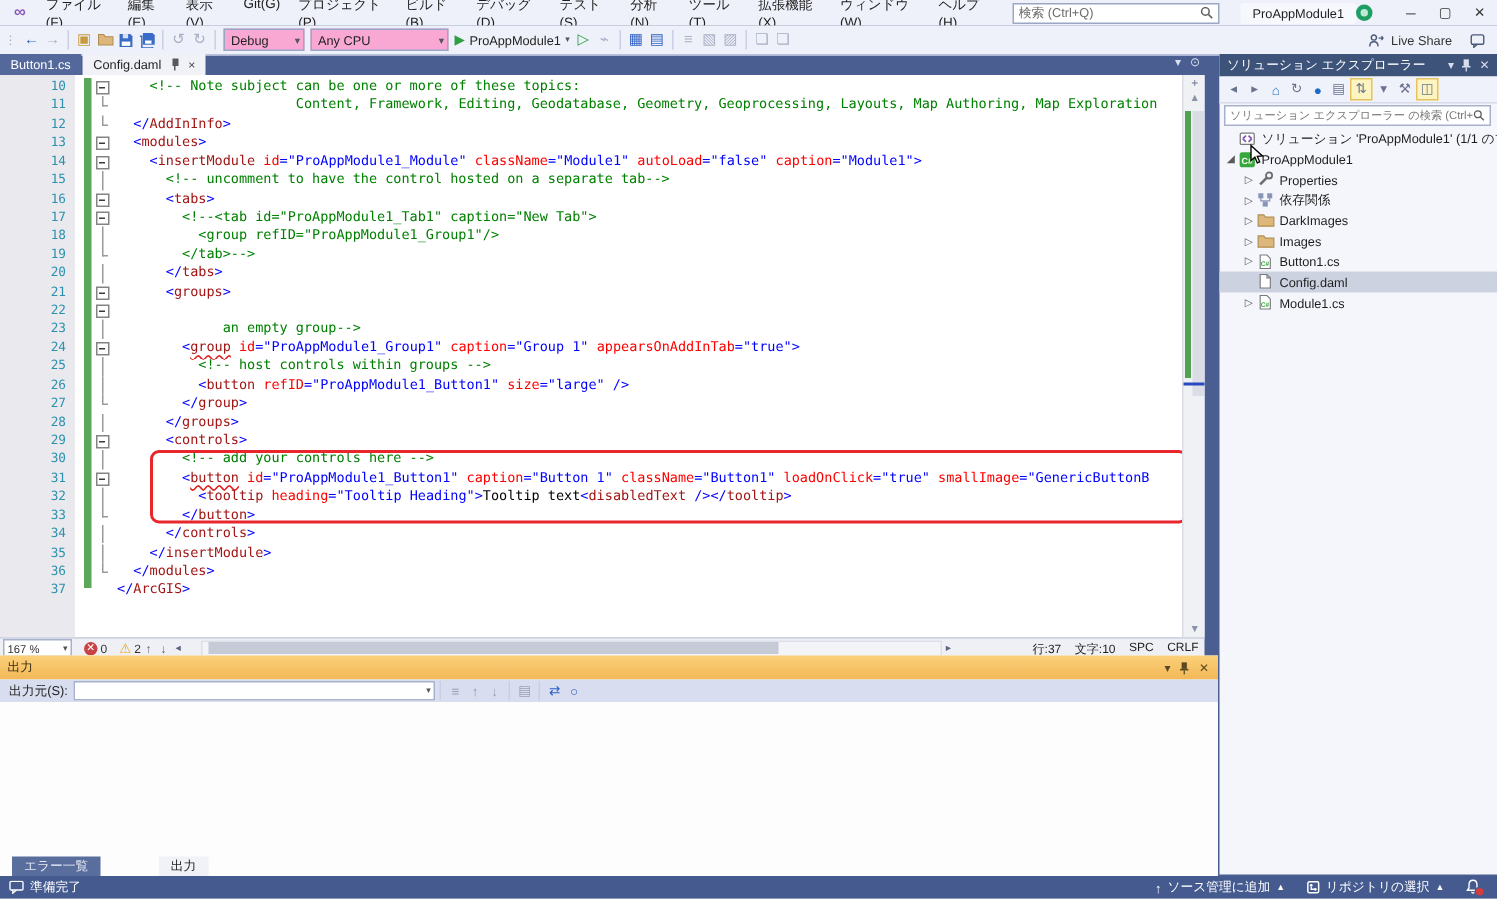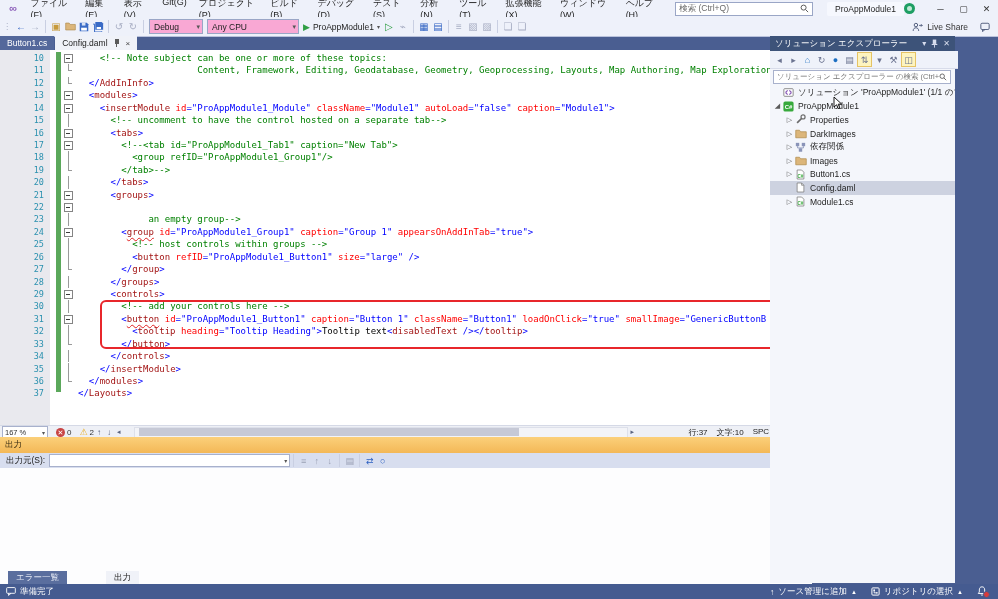--- a/index.html
+++ b/index.html
@@ -93,21 +93,21 @@
   .ptab{padding:1px 8px;color:#E6EAF5;background:#5A6E9E;margin-right:2px;}
   .ptab.active{background:#F0F2F8;color:#1E1E1E;}
   
   #statusbar{left:0;top:584px;width:998px;height:15px;background:#455B90;display:flex;align-items:center;color:#fff;font-size:8.5px;}
   #statusbar .left{display:flex;align-items:center;gap:4px;padding-left:6px;}
   #statusbar .right{margin-left:auto;display:flex;align-items:center;gap:14px;padding-right:10px;}
   .sb-item{display:flex;align-items:center;gap:4px;}
   #bell{position:relative;width:11px;height:11px;}
   #bell .dot{position:absolute;right:-2px;bottom:-1px;width:5px;height:5px;border-radius:50%;background:#D83B3B;border:1px solid #455B90;}
   
-  #sepanel{left:770px;top:36px;width:185px;height:547px;background:#F4F6FB;}
+  #sepanel{left:813px;top:36px;width:185px;height:547px;background:#F4F6FB;}
   #se-title{position:absolute;left:0;top:0;width:185px;height:15px;background:#3D5379;color:#fff;font-size:8.5px;display:flex;align-items:center;}
   #se-title .t{padding-left:5px;}
   #se-title .icons{margin-left:auto;display:flex;gap:5px;padding-right:5px;font-size:8px;color:#D8DEEE;}
   #se-toolbar{position:absolute;left:0;top:15px;width:185px;height:17px;display:flex;align-items:center;gap:1px;padding-left:3px;background:#EFF2FA;border-bottom:1px solid #D8DCEA;}
   .seico{width:13px;height:13px;display:flex;align-items:center;justify-content:center;font-size:9px;color:#6B7390;}
   .seico.hl{background:#FDF4BF;border:1px solid #E5C365;}
   .seico.blue{color:#1B6EC2;}
   #se-search{position:absolute;left:3px;top:34px;width:176px;height:12px;background:#fff;border:1px solid #A8B1CC;display:flex;align-items:center;font-size:7.5px;color:#777;}
   #se-search .ph{flex:1;padding-left:3px;white-space:nowrap;overflow:hidden;}
   #se-tree{position:absolute;left:0;top:50px;width:185px;bottom:0;font-size:8.5px;color:#1E1E1E;}
@@ -263,21 +263,21 @@
         <div class="crow" style="top: 213.14px;"><span class="lnum">27</span><span class="omark lend"></span><span class="ctext"><span class="tok-x">        </span><span class="tok-d">&lt;/</span><span class="tok-e">group</span><span class="tok-d">&gt;</span></span></div>
         <div class="crow" style="top: 225.56px;"><span class="lnum">28</span><span class="omark vline"></span><span class="ctext"><span class="tok-x">      </span><span class="tok-d">&lt;/</span><span class="tok-e">groups</span><span class="tok-d">&gt;</span></span></div>
         <div class="crow" style="top: 237.98px;"><span class="lnum">29</span><span class="omark minus"></span><span class="ctext"><span class="tok-x">      </span><span class="tok-d">&lt;</span><span class="tok-e">controls</span><span class="tok-d">&gt;</span></span></div>
         <div class="crow" style="top: 250.4px;"><span class="lnum">30</span><span class="omark vline"></span><span class="ctext"><span class="tok-x">        </span><span class="tok-c">&lt;!-- add your controls here --&gt;</span></span></div>
         <div class="crow" style="top: 262.82px;"><span class="lnum">31</span><span class="omark minus"></span><span class="ctext"><span class="tok-x">        </span><span class="tok-d">&lt;</span><span class="tok-q">button</span><span class="tok-x"> </span><span class="tok-a">id</span><span class="tok-d">=</span><span class="tok-v">"ProAppModule1_Button1"</span><span class="tok-x"> </span><span class="tok-a">caption</span><span class="tok-d">=</span><span class="tok-v">"Button 1"</span><span class="tok-x"> </span><span class="tok-a">className</span><span class="tok-d">=</span><span class="tok-v">"Button1"</span><span class="tok-x"> </span><span class="tok-a">loadOnClick</span><span class="tok-d">=</span><span class="tok-v">"true"</span><span class="tok-x"> </span><span class="tok-a">smallImage</span><span class="tok-d">=</span><span class="tok-v">"GenericButtonB</span></span></div>
         <div class="crow" style="top: 275.24px;"><span class="lnum">32</span><span class="omark vline"></span><span class="ctext"><span class="tok-x">          </span><span class="tok-d">&lt;</span><span class="tok-e">tooltip</span><span class="tok-x"> </span><span class="tok-a">heading</span><span class="tok-d">=</span><span class="tok-v">"Tooltip Heading"</span><span class="tok-d">&gt;</span><span class="tok-x">Tooltip text</span><span class="tok-d">&lt;</span><span class="tok-e">disabledText</span><span class="tok-x"> </span><span class="tok-d">/&gt;</span><span class="tok-d">&lt;/</span><span class="tok-e">tooltip</span><span class="tok-d">&gt;</span></span></div>
         <div class="crow" style="top: 287.66px;"><span class="lnum">33</span><span class="omark lend"></span><span class="ctext"><span class="tok-x">        </span><span class="tok-d">&lt;/</span><span class="tok-e">button</span><span class="tok-d">&gt;</span></span></div>
         <div class="crow" style="top: 300.08px;"><span class="lnum">34</span><span class="omark vline"></span><span class="ctext"><span class="tok-x">      </span><span class="tok-d">&lt;/</span><span class="tok-e">controls</span><span class="tok-d">&gt;</span></span></div>
         <div class="crow" style="top: 312.5px;"><span class="lnum">35</span><span class="omark vline"></span><span class="ctext"><span class="tok-x">    </span><span class="tok-d">&lt;/</span><span class="tok-e">insertModule</span><span class="tok-d">&gt;</span></span></div>
         <div class="crow" style="top: 324.92px;"><span class="lnum">36</span><span class="omark lend"></span><span class="ctext"><span class="tok-x">  </span><span class="tok-d">&lt;/</span><span class="tok-e">modules</span><span class="tok-d">&gt;</span></span></div>
-        <div class="crow" style="top: 337.34px;"><span class="lnum">37</span><span class="ctext"><span class="tok-d">&lt;/</span><span class="tok-e">Layouts</span><span class="tok-d">&gt;</span></span></div>
+        <div class="crow" style="top: 337.34px;"><span class="lnum">37</span><span class="ctext"><span class="tok-d">&lt;/</span><span class="tok-e">ArcGIS</span><span class="tok-d">&gt;</span></span></div>
       </div>
     <div id="annotation-box"></div>
     <div id="vscroll">
       <div class="arr grip" style="font-size:8px;color:#6B7390;">+</div>
       <div class="arr up">▲</div>
       <div id="vs-green"></div>
       <div id="vs-thumb"></div>
       <div id="vs-caret"></div>
       <div class="arr dn">▼</div>
     </div>
@@ -443,45 +443,45 @@
           <svg width="11" height="11" viewBox="0 0 13 13">
             <circle cx="9.5" cy="3.5" r="2.4" fill="none" stroke="#6B6B6B" stroke-width="1.4"></circle>
             <path d="M8 5L2.5 10.5" stroke="#6B6B6B" stroke-width="2"></path>
           </svg>
         </span>
         <span class="tlabel">Properties</span>
       </div>
       <div class="trow" style="padding-left: 15px;">
         <span class="tarrow">▷</span>
         <span class="ticon">
-          <svg width="12" height="10" viewBox="0 0 16 12">
-            <path d="M1 1h5l1.5 2H15v8H1z" fill="#DCB67A" stroke="#B08D4F" stroke-width="1"></path>
-          </svg>
-        </span>
-        <span class="tlabel">DarkImages</span>
-      </div>
-      <div class="trow" style="padding-left: 15px;">
-        <span class="tarrow">▷</span>
-        <span class="ticon">
           <svg width="11" height="11" viewBox="0 0 13 13">
             <rect x="1" y="1" width="4" height="4" fill="#8A94B8"></rect>
             <rect x="8" y="1" width="4" height="4" fill="#8A94B8"></rect>
             <rect x="4.5" y="7.5" width="4" height="4" fill="#8A94B8"></rect>
             <path d="M3 5v2h7V5M6.5 7.5V7" stroke="#8A94B8" fill="none"></path>
           </svg>
         </span>
         <span class="tlabel">依存関係</span>
       </div>
       <div class="trow" style="padding-left: 15px;">
         <span class="tarrow">▷</span>
         <span class="ticon">
           <svg width="12" height="10" viewBox="0 0 16 12">
             <path d="M1 1h5l1.5 2H15v8H1z" fill="#DCB67A" stroke="#B08D4F" stroke-width="1"></path>
           </svg>
         </span>
+        <span class="tlabel">DarkImages</span>
+      </div>
+      <div class="trow" style="padding-left: 15px;">
+        <span class="tarrow">▷</span>
+        <span class="ticon">
+          <svg width="12" height="10" viewBox="0 0 16 12">
+            <path d="M1 1h5l1.5 2H15v8H1z" fill="#DCB67A" stroke="#B08D4F" stroke-width="1"></path>
+          </svg>
+        </span>
         <span class="tlabel">Images</span>
       </div>
       <div class="trow" style="padding-left: 15px;">
         <span class="tarrow">▷</span>
         <span class="ticon">
           <svg width="9" height="11" viewBox="0 0 12 14">
             <path d="M1.5 1h6l3 3v9h-9z" fill="#fff" stroke="#7A7A7A"></path>
             <text x="2" y="11" font-size="6" fill="#37A93C" font-family="sans-serif" font-weight="bold">C#</text>
           </svg>
         </span>

